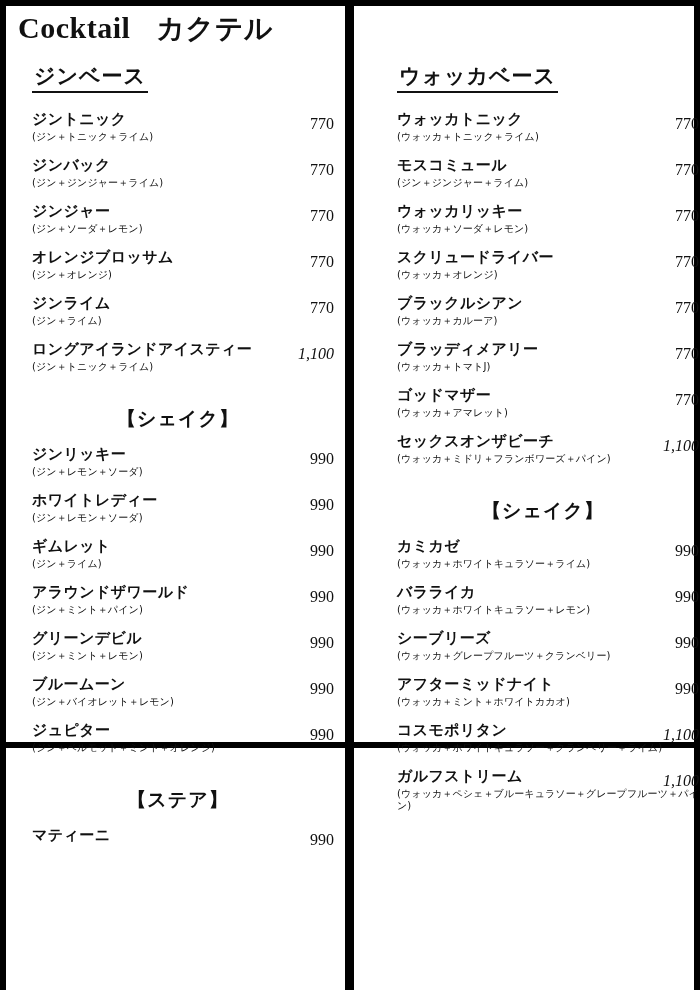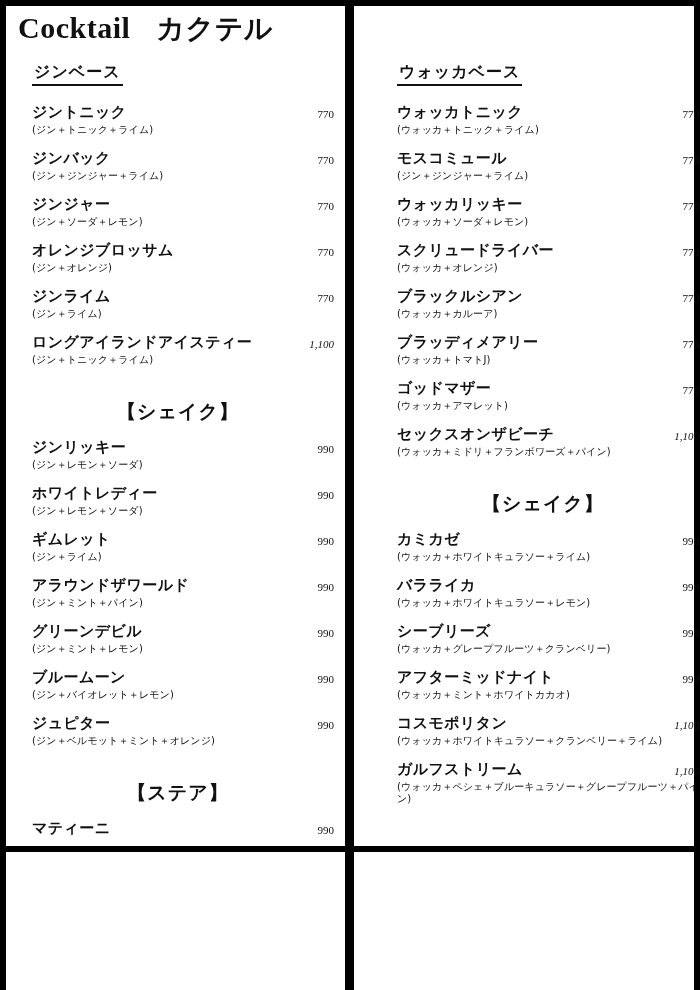--- a/index.html
+++ b/index.html
@@ -10,21 +10,21 @@
     width: 700px;
     height: 990px;
     background: #ffffff;
     font-family: "Liberation Sans", "DejaVu Sans", sans-serif;
     color: #111111;
     overflow: hidden;
     position: relative;
   }
   .page {
     width: 700px;
-    height: 852px;
+    height: 748px;
     position: relative;
     box-sizing: border-box;
     padding: 0;
   }
   
   .top-bar {
     position: absolute;
     top: 0;
     left: 0;
     width: 700px;
@@ -83,21 +83,21 @@
     position: absolute;
     top: 58px;
     width: 320px;
   }
   .col-left { left: 18px; }
   .col-right { left: 383px; }
 
   .section-head {
     font-family: "DejaVu Sans", "Liberation Sans", sans-serif;
     font-weight: bold;
-    font-size: 16px;
+    font-size: 21px;
     display: inline-block;
     border-bottom: 2px solid #111;
     padding: 0 2px 1px 2px;
     margin: 4px 0 18px 14px;
     letter-spacing: 1px;
   }
   .sub-head {
     font-family: "DejaVu Sans", "Liberation Sans", sans-serif;
     font-weight: bold;
     font-size: 19px;
@@ -125,21 +125,21 @@
     line-height: 1.2;
     margin-top: 3px;
     display: block;
     letter-spacing: 0.1px;
   }
   .item .price {
     position: absolute;
     right: 4px;
     top: 4px;
     font-family: "Liberation Serif", "DejaVu Serif", serif;
-    font-size: 11px;
+    font-size: 16px;
     text-align: right;
     white-space: nowrap;
   }
   .price-wide { right: 0px; font-style: italic; }
 </style>
 </head>
 <body>
 
 <div class="page">
 

